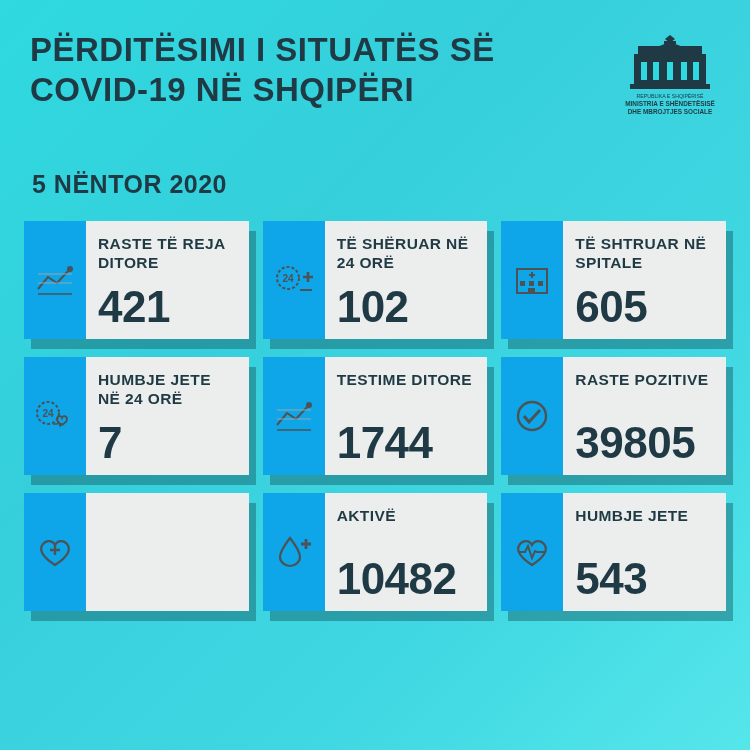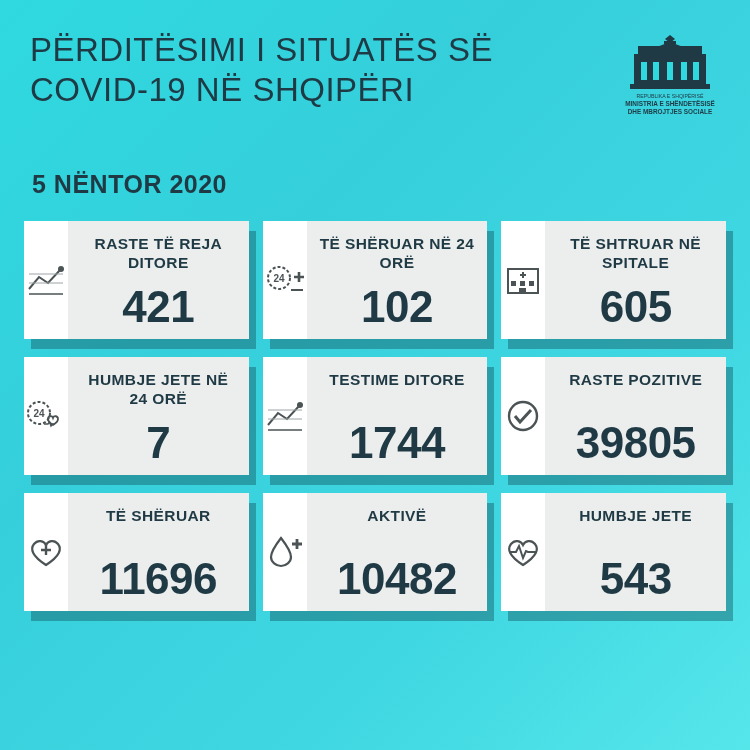--- a/index.html
+++ b/index.html
@@ -14,21 +14,21 @@
   }
   .header {
     display: flex;
     align-items: flex-start;
     justify-content: space-between;
     padding: 30px 24px 0 30px;
   }
   .title {
     color: #1f3a44;
     font-size: 33px;
-    font-weight: normal;
+    font-weight: bold;
     line-height: 1.22;
     letter-spacing: 0.5px;
     text-transform: uppercase;
     max-width: 580px;
   }
   .logo {
     width: 112px; height: 86px;
     flex: none;
     margin-top: 2px;
   }
@@ -55,35 +55,35 @@
   }
   .card-shadow {
     position: absolute;
     left: 7px; right: -7px;
     top: 10px;
     height: 118px;
     background: rgba(20,90,100,0.45);
     z-index: 1;
   }
   .icon-box {
-    width: 44px;
+    width: 62px;
     flex: none;
-    background: #ffffff;
+    background: #0ea5e9;
     display: flex;
     align-items: center;
     justify-content: center;
   }
   .icon-box svg { display: block; }
   .card-body {
     flex: 1;
     display: flex;
     flex-direction: column;
     justify-content: space-between;
     padding: 13px 12px 10px 12px;
-    text-align: center;
+    text-align: left;
   }
   .card-label {
     color: #1f3a44;
     font-size: 15.5px;
     font-weight: bold;
     line-height: 1.25;
     letter-spacing: 0.4px;
     text-transform: uppercase;
   }
   .card-value {
@@ -239,24 +239,20 @@
 
   <div class="card-wrap">
     <div class="card-shadow"></div>
     <div class="card">
       <div class="icon-box">
         <svg width="40" height="36" viewBox="0 0 40 36">
           <path d="M20 31 C6 22 4 15 8 10 C12 5 18 7 20 11 C22 7 28 5 32 10 C36 15 34 22 20 31 z" fill="none" stroke="#4b5355" stroke-width="2.2"></path>
           <path d="M20 11 v10 M15 16 h10" stroke="#4b5355" stroke-width="2.4"></path>
         </svg>
       </div>
-      <div class="card-body">
-        <div class="card-label">TË SHËRUAR</div>
-        <div class="card-value">11696</div>
-      </div>
     </div>
   </div>
 
   <div class="card-wrap">
     <div class="card-shadow"></div>
     <div class="card">
       <div class="icon-box">
         <svg width="40" height="38" viewBox="0 0 40 38">
           <path d="M16 5 C16 5 6 18 6 24 C6 29 11 33 16 33 C21 33 26 29 26 24 C26 18 16 5 16 5 z" fill="none" stroke="#4b5355" stroke-width="2.2"></path>
           <path d="M32 6 v10 M27 11 h10" stroke="#4b5355" stroke-width="2.8"></path>

